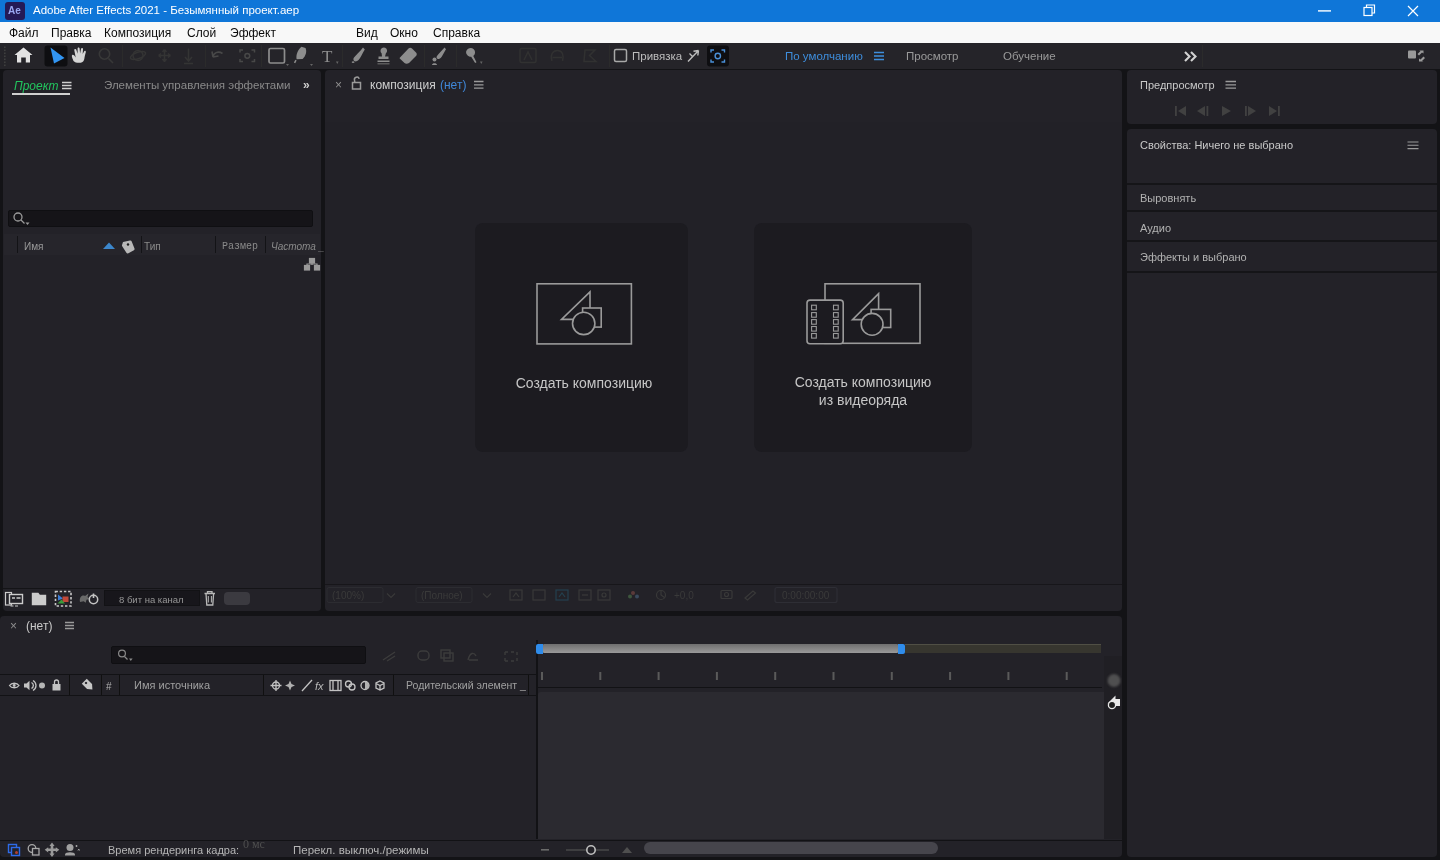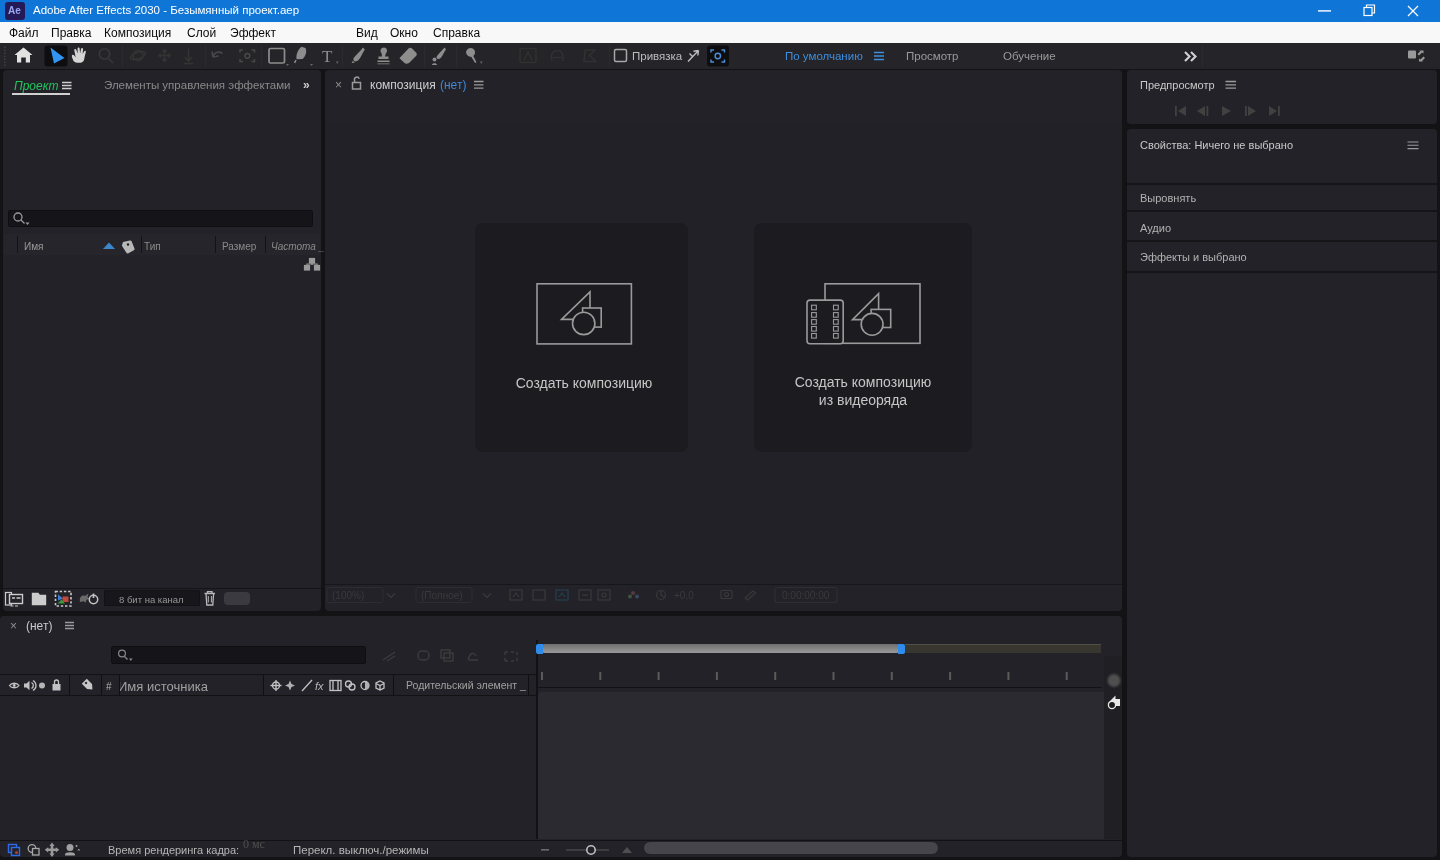--- a/index.html
+++ b/index.html
@@ -9,21 +9,21 @@
   .txt { position:absolute; white-space:nowrap; }
   svg { position:absolute; overflow:visible; }
 </style>
 </head>
 <body>
 <div class="abs" style="left:0;top:0;width:1440px;height:680px;background:#131316;">
 
   <div class="abs" style="left:0;top:0;width:1440px;height:22px;background:#0f76d8;"></div>
   <div class="abs" style="left:5px;top:2px;width:20px;height:18px;background:#241a57;border-radius:3px;"></div>
   <div class="txt" style="left:8px;top:5px;font-size:10px;font-weight:bold;color:#99a7f2;">Ae</div>
-  <div class="txt" style="left:33px;top:4px;font-size:11.5px;color:#ffffff;">Adobe After Effects 2030 - Безымянный проект.aep</div>
+  <div class="txt" style="left:33px;top:4px;font-size:11.5px;color:#ffffff;">Adobe After Effects 2021 - Безымянный проект.aep</div>
   <svg style="left:1316px;top:0;width:124px;height:22px;" viewBox="0 0 124 22">
     <rect x="2" y="10.2" width="13" height="1.4" fill="#fff"></rect>
     <g stroke="#fff" stroke-width="1.2" fill="none">
       <rect x="48" y="7.5" width="8" height="8"></rect>
       <path d="M50.5 7.5 V5 H58.5 V13 H56"></path>
       <path d="M92 6 L102 16 M102 6 L92 16"></path>
     </g>
   </svg>
 
   <div class="abs" style="left:0;top:22px;width:1440px;height:21px;background:#f8f8f8;"></div>
@@ -153,21 +153,21 @@
 
   <div class="abs" style="left:8px;top:210px;width:305px;height:17px;background:#151418;border:1px solid #0f0f12;border-radius:2px;"></div>
 
   <div class="abs" style="left:4px;top:234px;width:316px;height:21px;background:#26252b;"></div>
   <div class="abs" style="left:17px;top:236px;width:1px;height:17px;background:#131316;"></div>
   <div class="abs" style="left:141px;top:236px;width:1px;height:17px;background:#131316;"></div>
   <div class="abs" style="left:215px;top:236px;width:1px;height:17px;background:#131316;"></div>
   <div class="abs" style="left:265px;top:236px;width:1px;height:17px;background:#131316;"></div>
   <div class="txt" style="left:24px;top:241px;font-size:10px;color:#9a9a9a;">Имя</div>
   <div class="txt" style="left:144px;top:241px;font-size:10px;color:#8a8a8a;">Тип</div>
-  <div class="txt" style="left:222px;top:241px;font-size:10px;color:#8a8a8a;">Размер</div>
+  <div class="txt" style="left:222px;top:241px;font-size:10px;color:#8a8a8a;font-family:Liberation Mono, monospace;">Размер</div>
   <div class="txt" style="left:271px;top:241px;font-size:10px;color:#8a8a8a;font-style:italic;">Частота _</div>
   <svg id="project-extra" style="left:0;top:70px;width:321px;height:541px;" viewBox="0 0 321 541">
 
     <g stroke="#cfcfcf" stroke-width="1.5" fill="none">
       <path d="M62 12.5 H71.5 M62 15.5 H71.5 M62 18.5 H71.5"></path>
     </g>
 
     <g stroke="#9a9a9a" stroke-width="1.3" fill="none">
       <circle cx="18" cy="147" r="4"></circle>
         <path d="M21 150 L24.5 153.5"></path>
@@ -334,21 +334,21 @@
   </svg>
 
   <div class="abs" style="left:0;top:616px;width:1122px;height:241px;background:#232228;border-radius:4px;"></div>
   <div class="txt" style="left:10px;top:619px;font-size:12px;color:#8f8f8f;">×</div>
   <div class="txt" style="left:26px;top:619px;font-size:12px;color:#c9c9c9;">(нет)</div>
 
   <div class="abs" style="left:111px;top:646px;width:255px;height:18px;background:#151418;border:1px solid #0f0f12;border-radius:2px;"></div>
 
   <div class="abs" style="left:0px;top:674px;width:537px;height:1px;background:#121215;"></div>
   <div class="abs" style="left:0px;top:695px;width:537px;height:1px;background:#121215;"></div>
-  <div class="txt" style="left:118px;top:679px;font-size:13px;color:#a0a0a0;text-align:center;">Имя источника</div>
+  <div class="txt" style="left:134px;top:679px;font-size:11px;color:#a0a0a0;text-align:center;">Имя источника</div>
   <div class="txt" style="left:406px;top:679px;font-size:10.5px;color:#a0a0a0;">Родительский элемент _</div>
   <svg id="tl-icons" style="left:0;top:616px;width:1122px;height:241px;" viewBox="0 0 1122 241">
 
     <g stroke="#9a9a9a" stroke-width="1.3" fill="none">
       <path d="M65 6.5 H74 M65 9.5 H74 M65 12.5 H74"></path>
     </g>
 
     <g stroke="#8a8a8a" stroke-width="1.2" fill="none">
       <circle cx="122" cy="37.5" r="3.4"></circle>
         <path d="M124.5 40.5 L127.5 43.5"></path>

